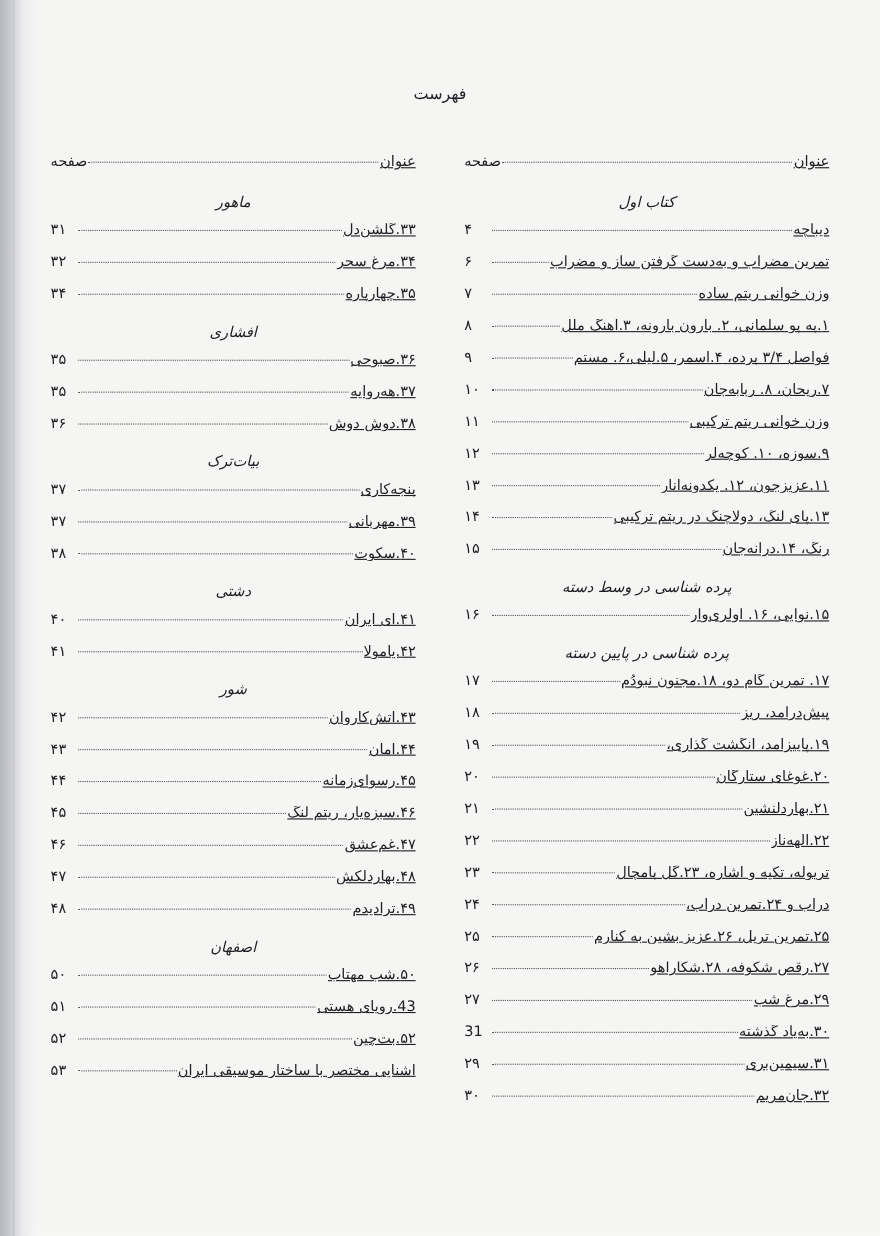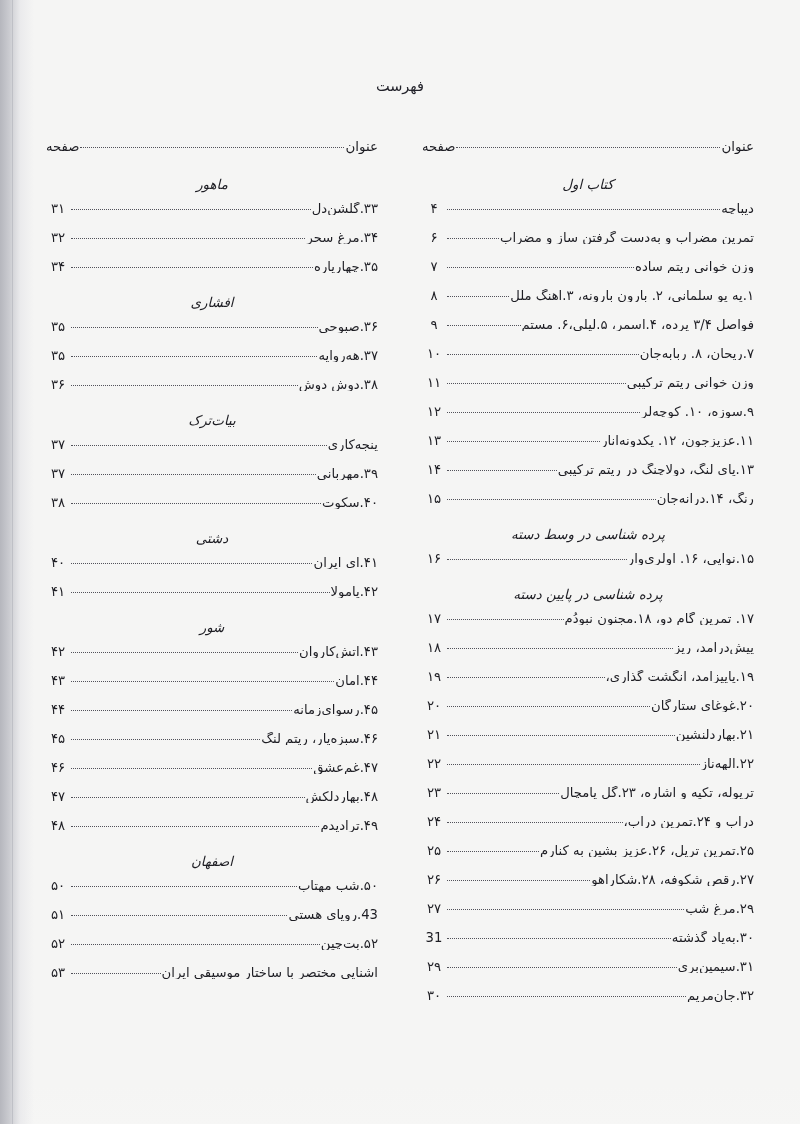--- a/index.html
+++ b/index.html
@@ -90,41 +90,42 @@
     font-size: 13.2px;
     line-height: 1.0;
     height: 29px;
     color: #1d1d23;
     white-space: nowrap;
   }
   .row .label {
     flex: 0 0 auto;
     max-width: 300px;
     overflow: hidden;
+    text-decoration: underline;
   }
   .row .leader {
     flex: 1 1 auto;
     position: relative;
     height: 1em;
     margin: 0 1px;
     overflow: hidden;
   }
   .row .leader::after {
     content: "";
     position: absolute;
     right: 0; left: 0;
     bottom: 0.22em;
     height: 0;
     border-bottom: 1px dotted #45454d;
     opacity: 0.92;
   }
   .row .pagenum {
     flex: 0 0 auto;
     min-width: 24px;
-    text-align: center;
+    text-align: left;
     font-size: 13.2px;
     color: #1d1d23;
   }
 
   
   .row.header-row {
     height: 31px;
     font-size: 13.4px;
   }
 

